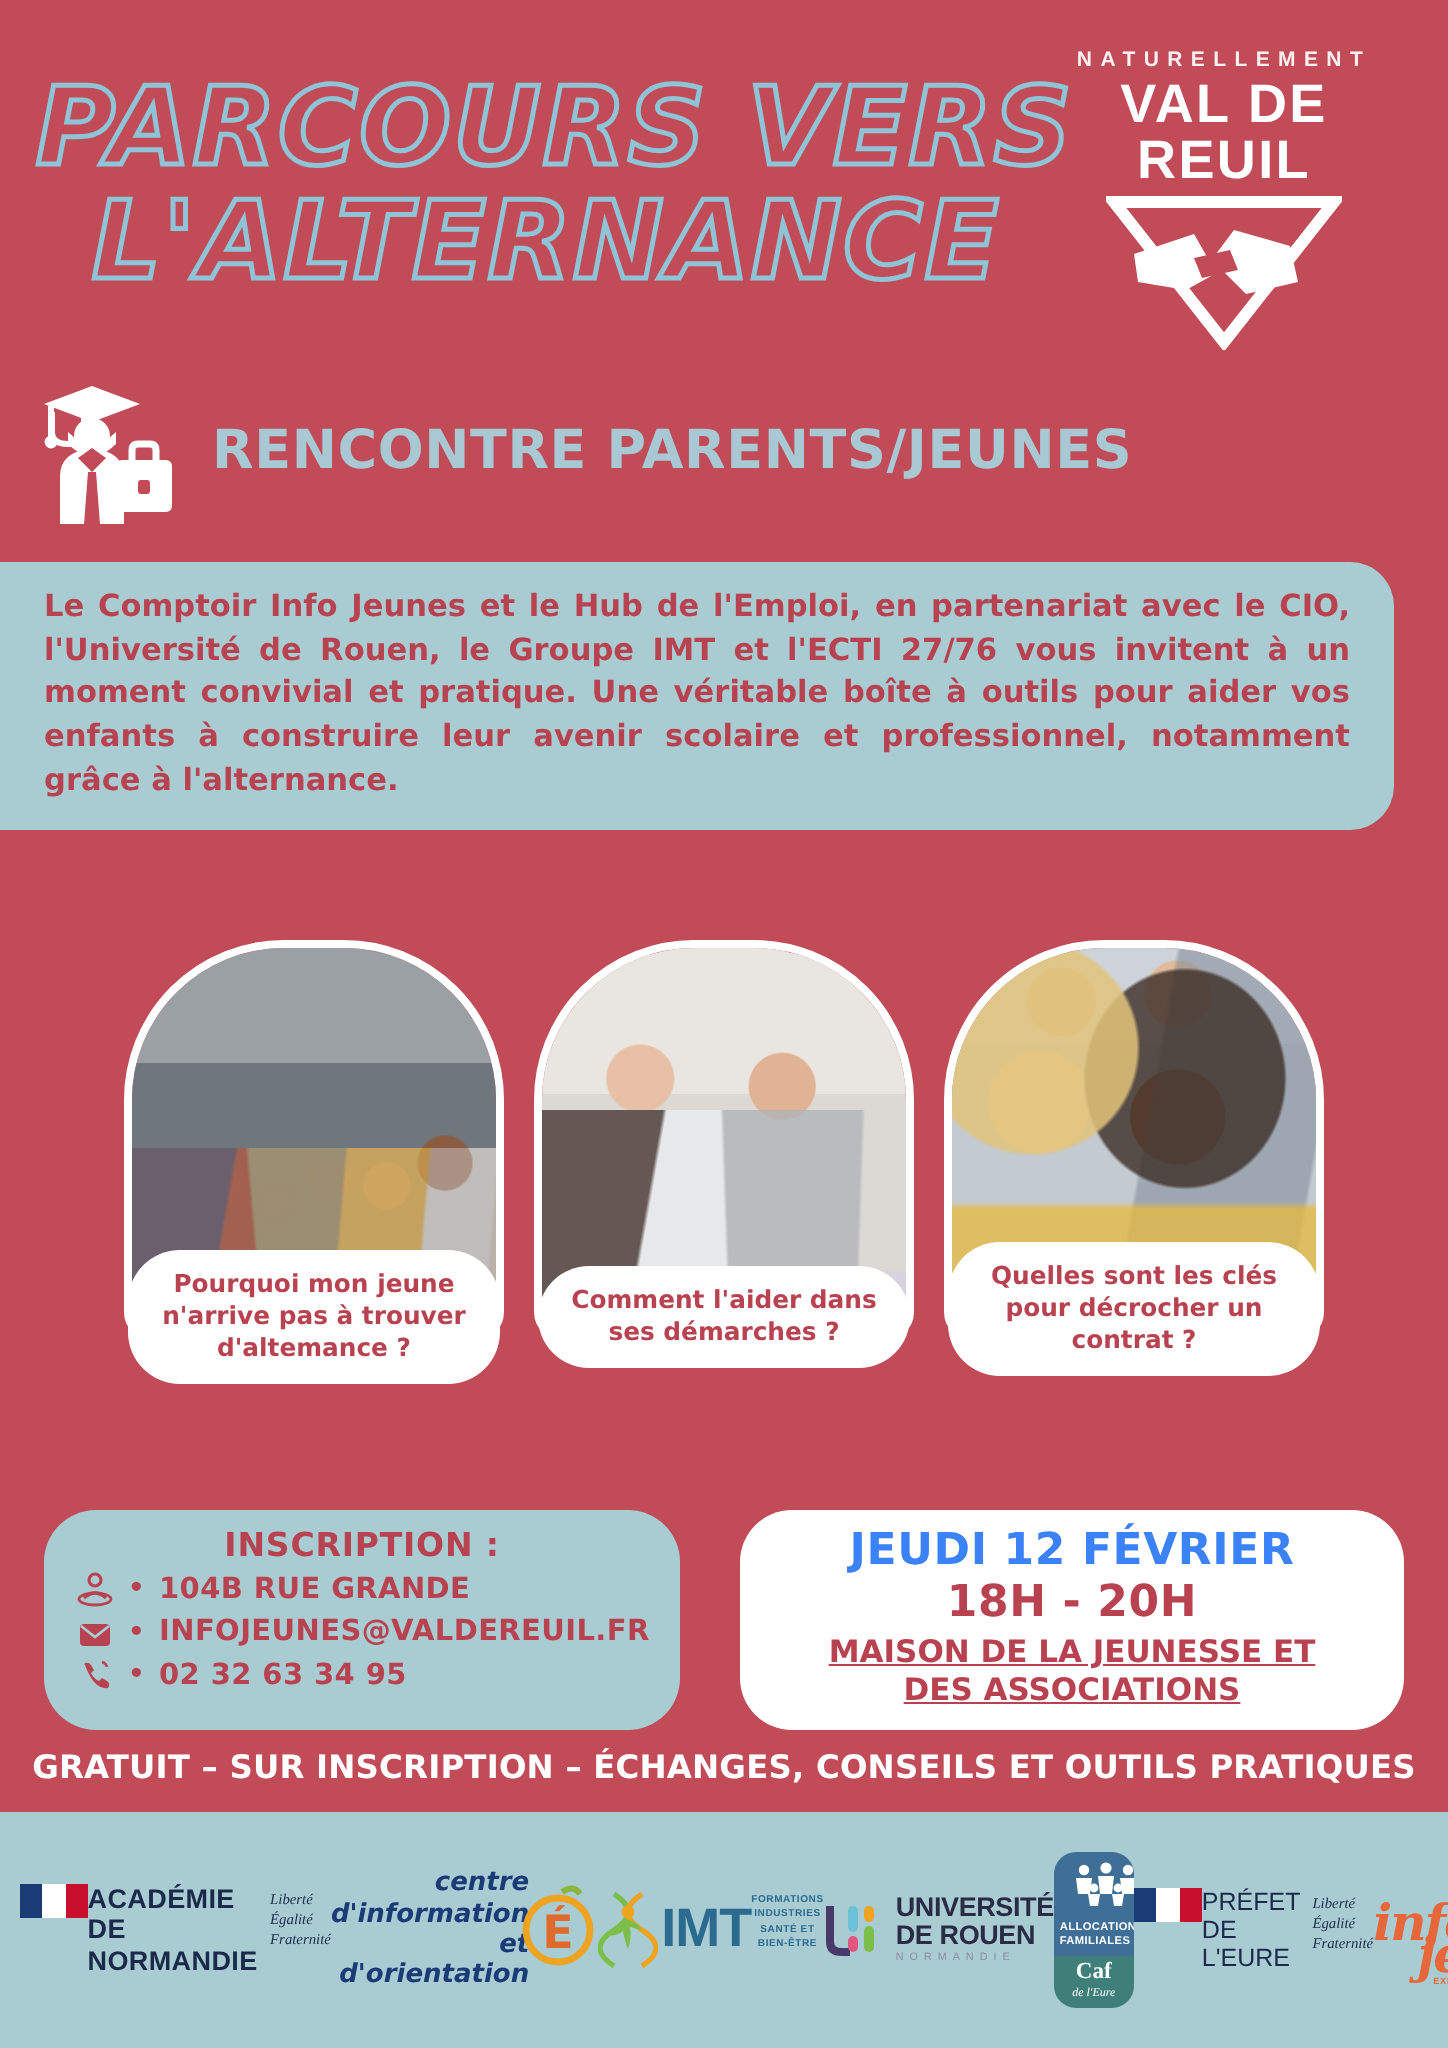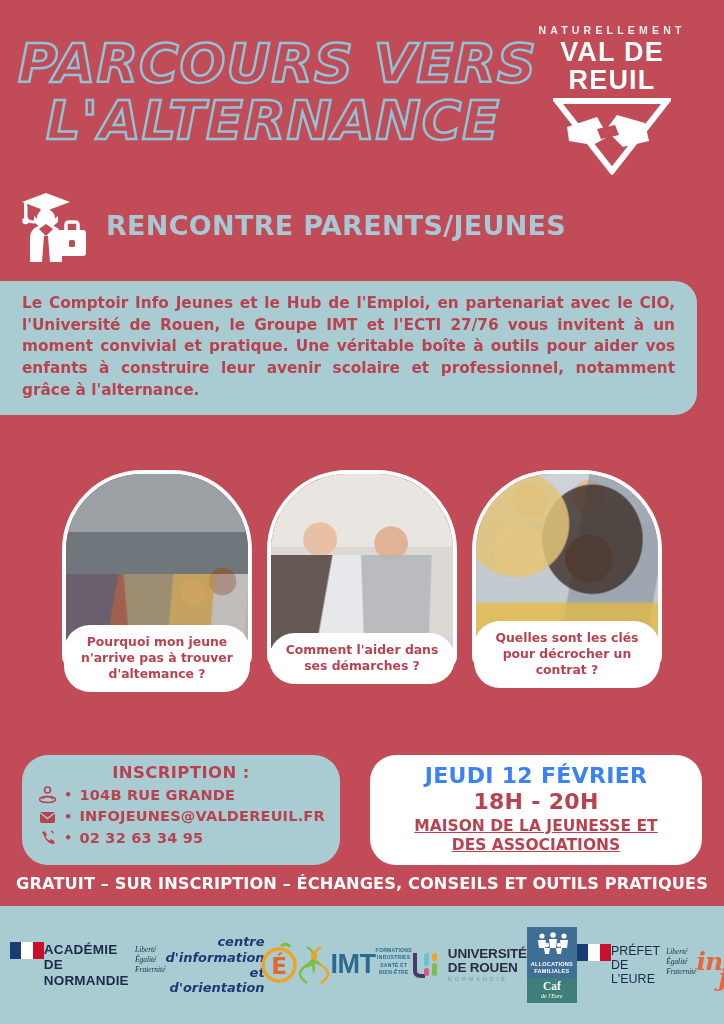--- a/index.html
+++ b/index.html
@@ -216,21 +216,21 @@
   .univ-text { line-height:1.02; }
   .univ-1, .univ-2 { color:#2b2b45; font-weight:800; font-size:13.5px; letter-spacing:-.2px;}
   .univ-3 { color:#8c8ca0; font-size:5.4px; letter-spacing:3px; margin-top:2px;}
 
   
   .imt-row { display:flex; align-items:center; gap:2px; }
   .imt-word { color:#2b6b8f; font-size:27px; font-weight:800; letter-spacing:-.5px; line-height:.95;}
   .imt-sub { color:#2b6b8f; font-size:5px; letter-spacing:.3px; text-align:center; margin-top:2px; line-height:1.45; font-weight:700;}
 
   
-  .caf-box { width:50px; border-radius:0; overflow:hidden; }
+  .caf-box { width:40px; border-radius:11px; overflow:hidden; }
   .caf-top { background:#3f6e96; padding:4px 3px 3px 3px; text-align:center;}
   .caf-top-t { color:#fff; font-size:5.6px; font-weight:700; line-height:1.25; letter-spacing:.2px;}
   .caf-bot { background:#3f7f7a; padding:3px 2px 4px 2px; text-align:center;}
   .caf-caf { color:#fff; font-size:11.5px; font-weight:600; font-family:"Liberation Serif", serif; line-height:1;}
   .caf-eure { color:#fff; font-size:6px; font-family:"Liberation Serif", serif; font-style:italic; margin-top:1px;}
 
   
   .pref-name { color:#1b2a4a; font-weight:400; font-size:12.5px; line-height:1.12;}
 
   

